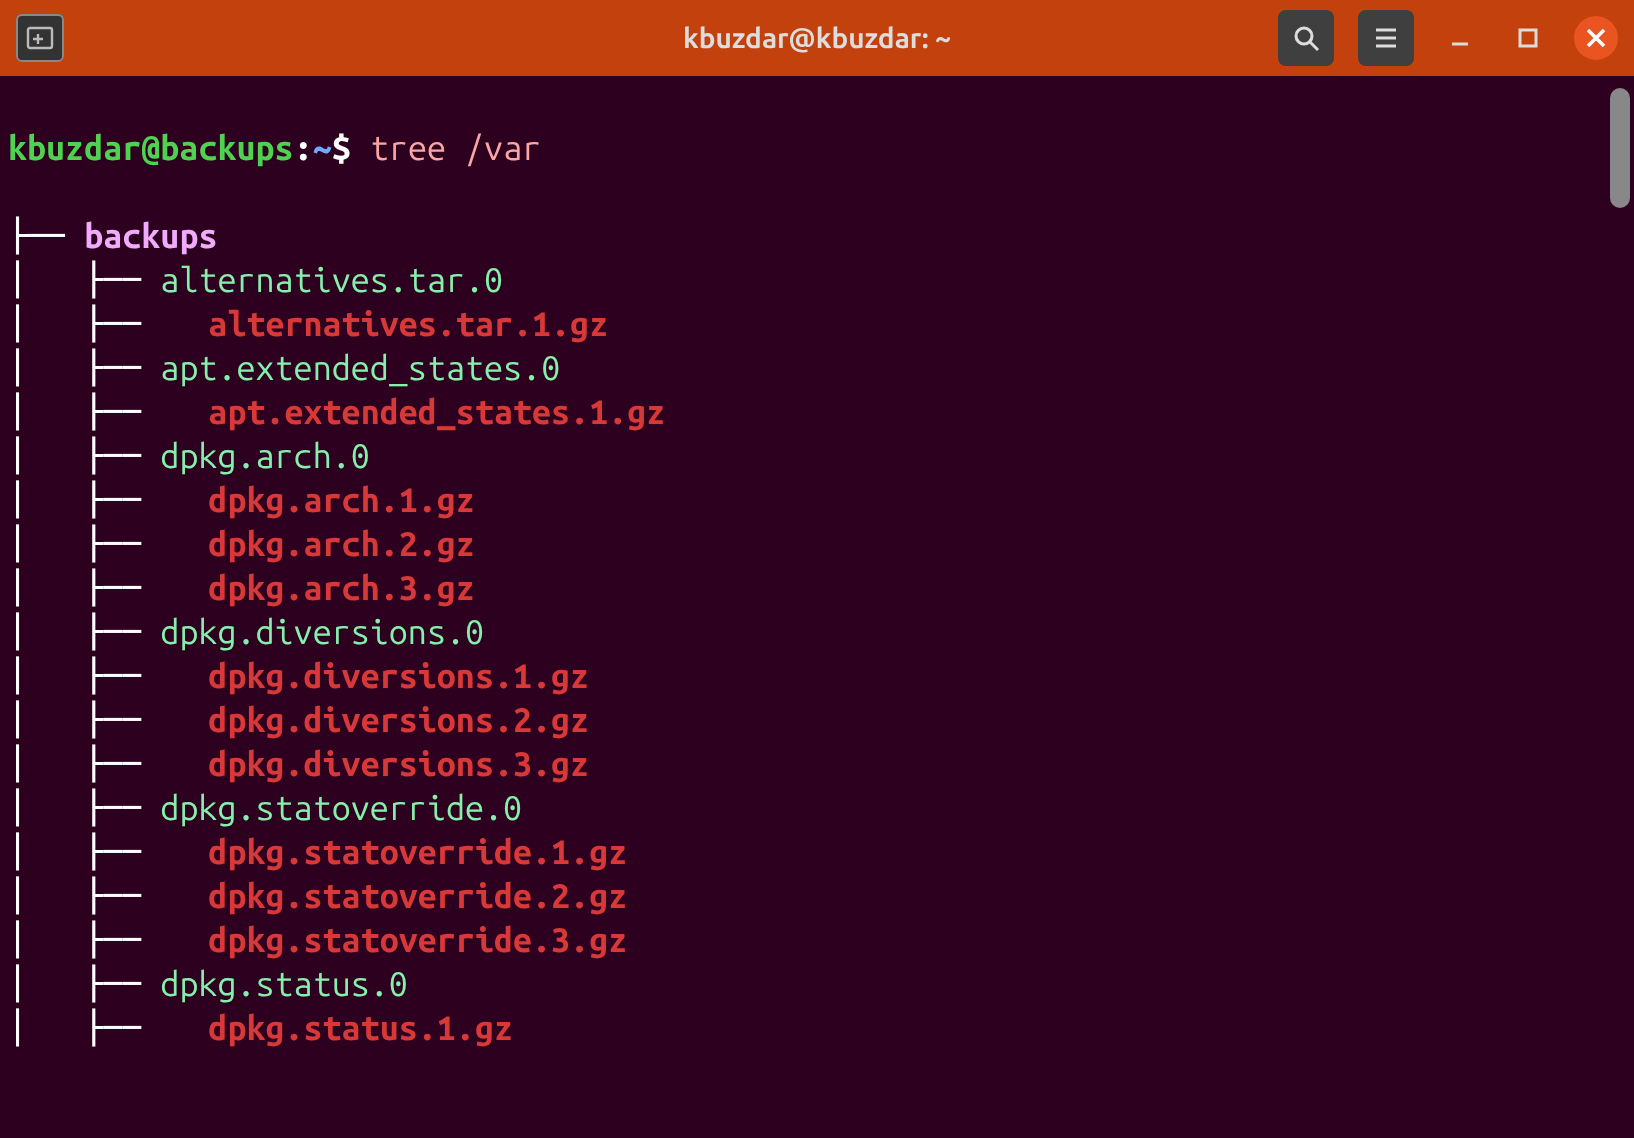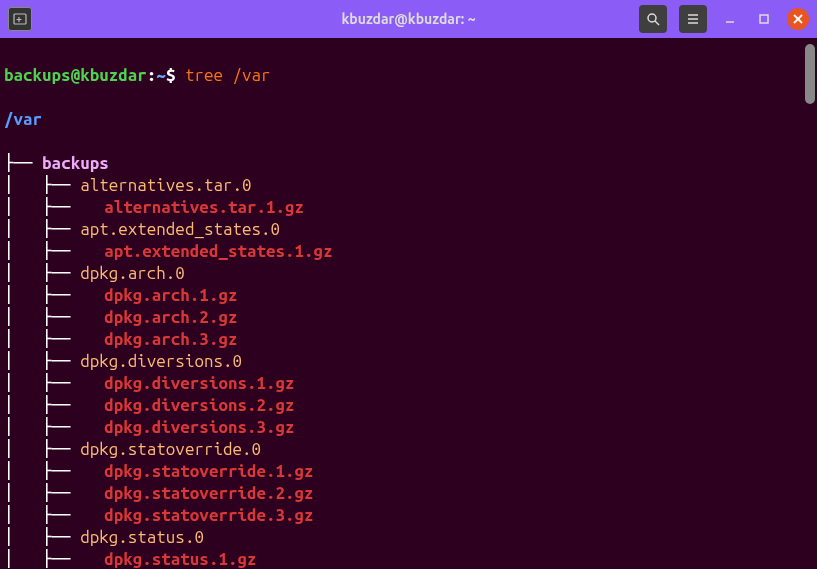--- a/index.html
+++ b/index.html
@@ -7,21 +7,21 @@
       width: 817px;
       height: 569px;
       background: #2c001e;
       font-family: 'Ubuntu Mono', 'DejaVu Sans Mono', monospace;
       font-size: 17px;
       overflow: hidden;
       position: relative;
     }
     .titlebar {
       height: 38px;
-      background: #8b5cf6;
+      background: #c2410c;
       display: flex;
       align-items: center;
       padding: 0 8px;
       position: relative;
     }
     .titlebar-left {
       display: flex;
       align-items: center;
     }
     .term-icon {
@@ -78,24 +78,24 @@
       line-height: 22px;
       white-space: pre;
       position: relative;
       height: calc(100% - 38px);
       overflow: hidden;
     }
     .prompt-user { color: #4fd24f; font-weight: bold; }
     .prompt-colon { color: #ffffff; font-weight: bold; }
     .prompt-path { color: #6ea8ff; font-weight: bold; }
     .prompt-dollar { color: #ffffff; font-weight: bold; }
-    .cmd { color: #f97316; }
+    .cmd { color: #fca5a5; }
     .root-dir { color: #5a9bff; font-weight: bold; }
     .dir { color: #f0abfc; font-weight: bold; }
-    .file-plain { color: #fdba74; text-align: center; }
+    .file-plain { color: #86efac; text-align: center; }
     .file-gz { color: #d93838; font-weight: bold; margin-left: 24px; }
     .tree-line { color: #ffffff; }
     .scrollbar {
       position: absolute;
       right: 2px;
       top: 44px;
       width: 10px;
       height: 60px;
       background: #888;
       border-radius: 5px;
@@ -141,18 +141,17 @@
     <div class="win-btn close">
       <svg width="10" height="10" viewBox="0 0 10 10">
           <line x1="1" y1="1" x2="9" y2="9" stroke="#fff" stroke-width="1.8"></line>
           <line x1="9" y1="1" x2="1" y2="9" stroke="#fff" stroke-width="1.8"></line>
         </svg>
     </div>
   </div>
 </div>
 
 <div class="terminal">
-<div><span class="prompt-user">backups@kbuzdar</span><span class="prompt-colon">:</span><span class="prompt-path">~</span><span class="prompt-dollar">$</span><span class="cmd"> <span>tree /var</span></span></div>
-<div><span class="root-dir">/var</span></div>
+<div><span class="prompt-user">kbuzdar@backups</span><span class="prompt-colon">:</span><span class="prompt-path">~</span><span class="prompt-dollar">$</span><span class="cmd"> <span>tree /var</span></span></div>
 <div id="tree-out"><div><span class="tree-line">├── </span><span class="dir">backups</span></div><div><span class="tree-line">│   ├── </span><span class="file-plain">alternatives.tar.0</span></div><div><span class="tree-line">│   ├── </span><span class="file-gz">alternatives.tar.1.gz</span></div><div><span class="tree-line">│   ├── </span><span class="file-plain">apt.extended_states.0</span></div><div><span class="tree-line">│   ├── </span><span class="file-gz">apt.extended_states.1.gz</span></div><div><span class="tree-line">│   ├── </span><span class="file-plain">dpkg.arch.0</span></div><div><span class="tree-line">│   ├── </span><span class="file-gz">dpkg.arch.1.gz</span></div><div><span class="tree-line">│   ├── </span><span class="file-gz">dpkg.arch.2.gz</span></div><div><span class="tree-line">│   ├── </span><span class="file-gz">dpkg.arch.3.gz</span></div><div><span class="tree-line">│   ├── </span><span class="file-plain">dpkg.diversions.0</span></div><div><span class="tree-line">│   ├── </span><span class="file-gz">dpkg.diversions.1.gz</span></div><div><span class="tree-line">│   ├── </span><span class="file-gz">dpkg.diversions.2.gz</span></div><div><span class="tree-line">│   ├── </span><span class="file-gz">dpkg.diversions.3.gz</span></div><div><span class="tree-line">│   ├── </span><span class="file-plain">dpkg.statoverride.0</span></div><div><span class="tree-line">│   ├── </span><span class="file-gz">dpkg.statoverride.1.gz</span></div><div><span class="tree-line">│   ├── </span><span class="file-gz">dpkg.statoverride.2.gz</span></div><div><span class="tree-line">│   ├── </span><span class="file-gz">dpkg.statoverride.3.gz</span></div><div><span class="tree-line">│   ├── </span><span class="file-plain">dpkg.status.0</span></div><div><span class="tree-line">│   ├── </span><span class="file-gz">dpkg.status.1.gz</span></div></div>
 </div>
 
 <div class="scrollbar"></div>
 
 </body></html>

